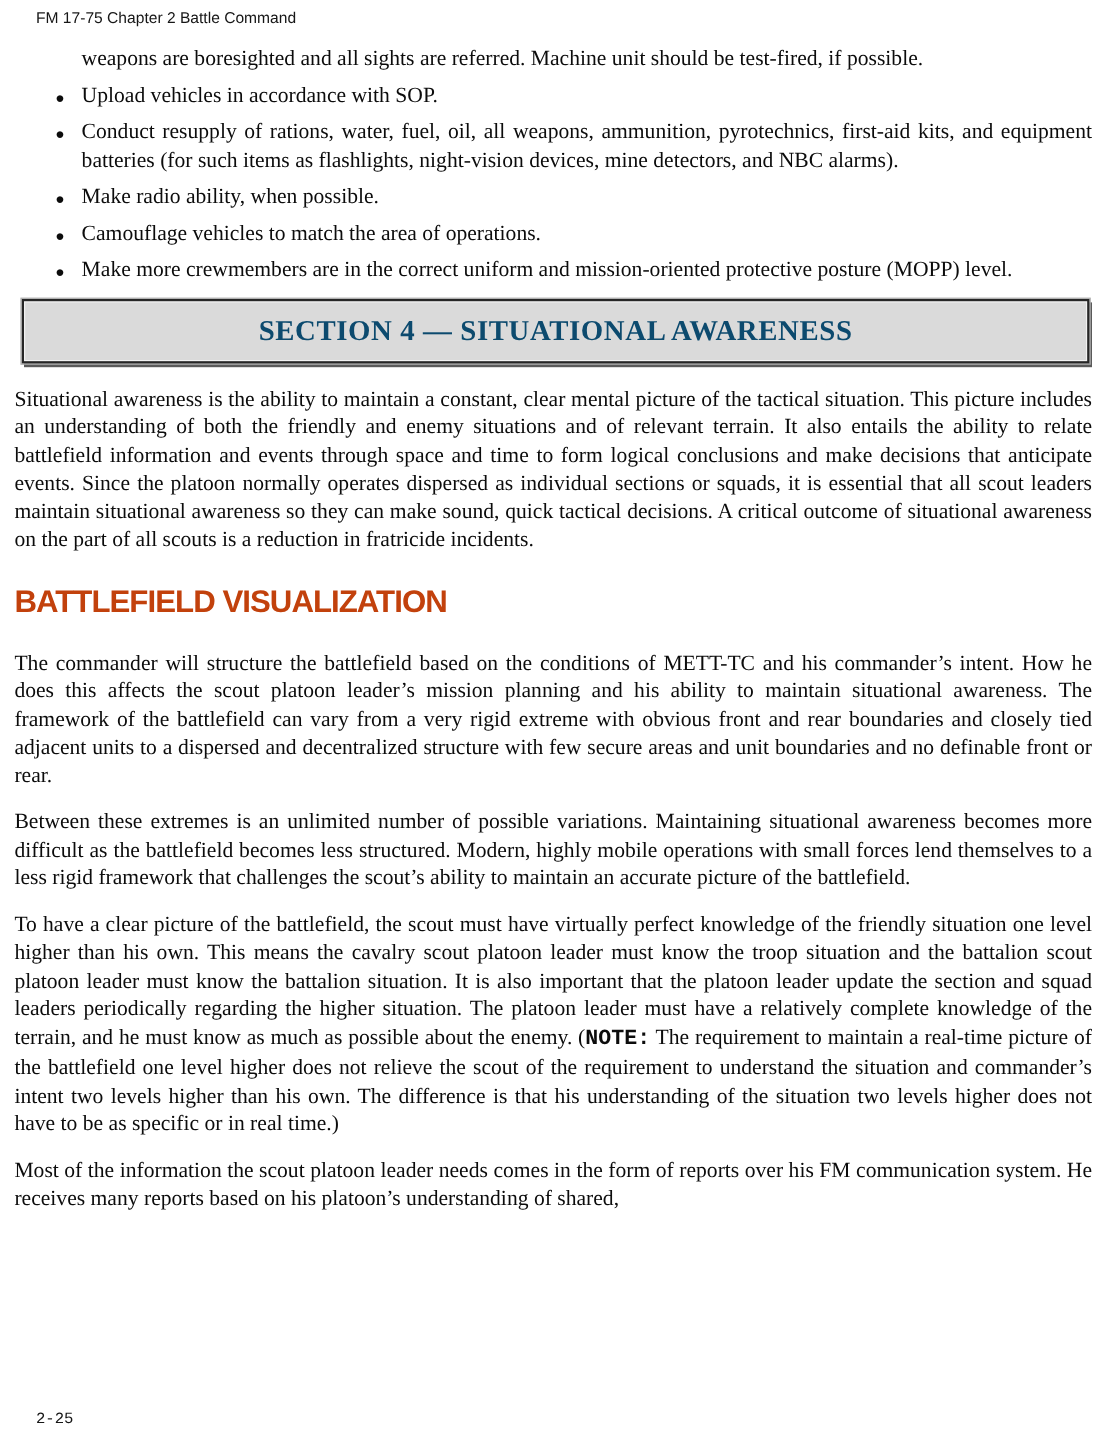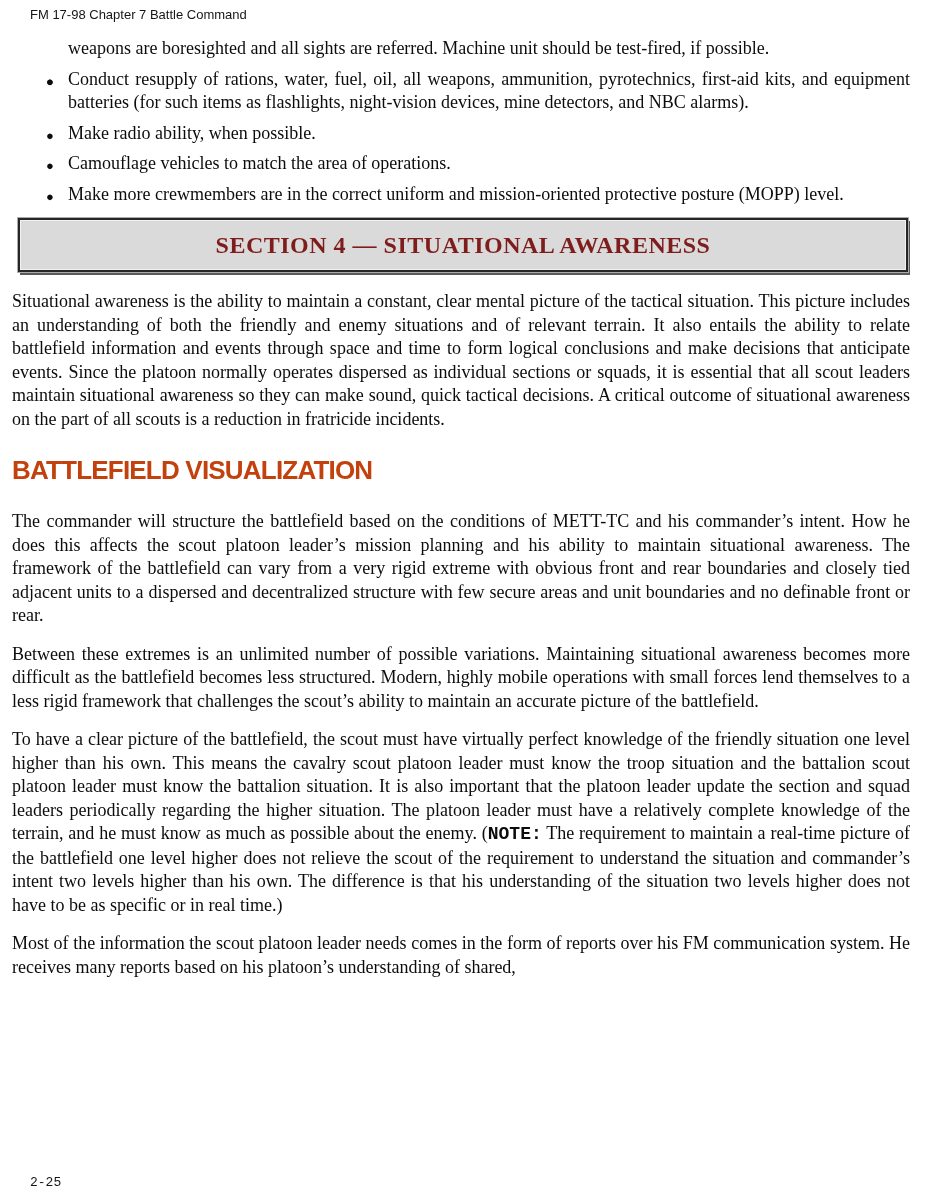--- a/index.html
+++ b/index.html
@@ -48,21 +48,21 @@
     outline: 1px solid #ababab;
     box-shadow: inset 1px 1px 0 #f2f2f2, inset -1px -1px 0 #f2f2f2, 2px 3px 0 #5a5a5a;
     text-align: center;
     padding: 12px 0 11px 0;
   }
   .section-title {
     font-family: "Liberation Serif", serif;
     font-weight: bold;
     font-size: 24px;
     letter-spacing: 0.5px;
-    color: #7f1d1d;
+    color: #0c4a6e;
   }
   .intro-para { margin: 18px 0 0 0; }
   .main-heading {
     font-family: "Liberation Sans", sans-serif;
     font-weight: bold;
     font-size: 26px;
     letter-spacing: -0.8px;
     margin: 24px 0 0 0;
     color: #c2410c;
   }
@@ -74,27 +74,28 @@
     left: 30px;
     bottom: 8px;
     font-family: Liberation Mono, monospace;
     font-size: 13px;
     color: #161616;
   }
 </style>
 </head>
 <body>
 
-<div class="page-header">FM 17-98 Chapter 7 Battle Command</div>
+<div class="page-header">FM 17-75 Chapter 2 Battle Command</div>
 
 <div class="bodytext continuation">weapons are boresighted and all sights are referred. Machine unit should be test-fired, if possible.</div>
 
 <div class="bullet-list">
   <div class="bodytext bullet-item">
     <span class="bullet-dot">●</span>
+    <span>Upload vehicles in accordance with SOP.</span>
   </div>
   <div class="bodytext bullet-item">
     <span class="bullet-dot">●</span>
     <span>Conduct resupply of rations, water, fuel, oil, all weapons, ammunition, pyrotechnics, first-aid kits, and equipment batteries (for such items as flashlights, night-vision devices, mine detectors, and NBC alarms).</span>
   </div>
   <div class="bodytext bullet-item">
     <span class="bullet-dot">●</span>
     <span>Make radio ability, when possible.</span>
   </div>
   <div class="bodytext bullet-item">

